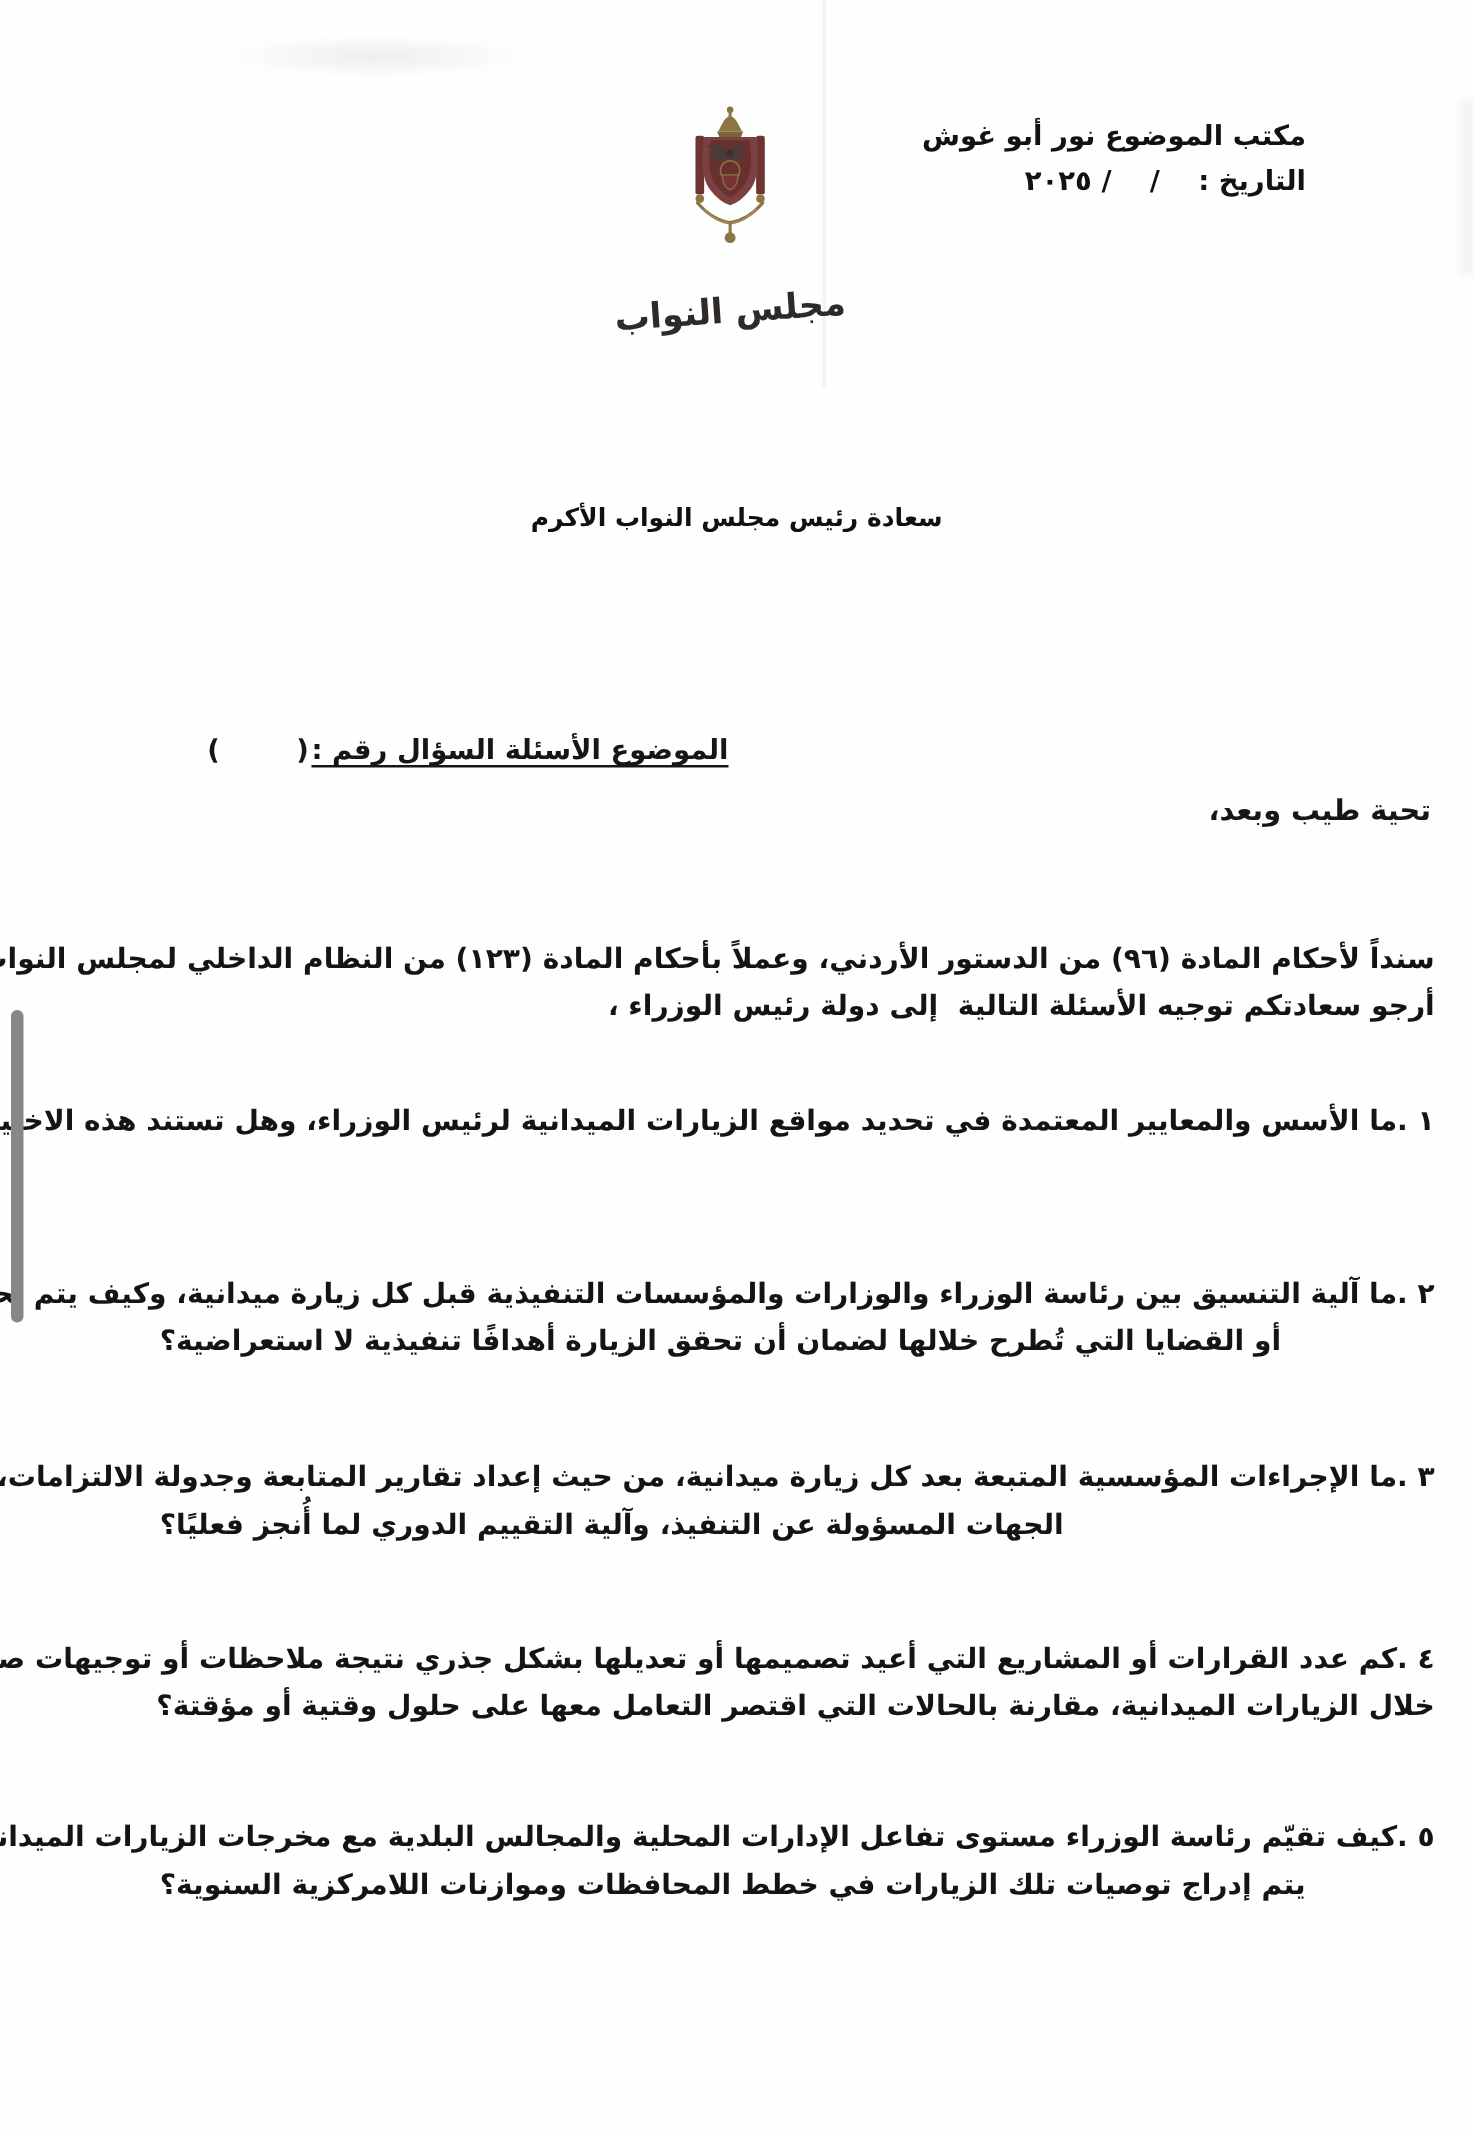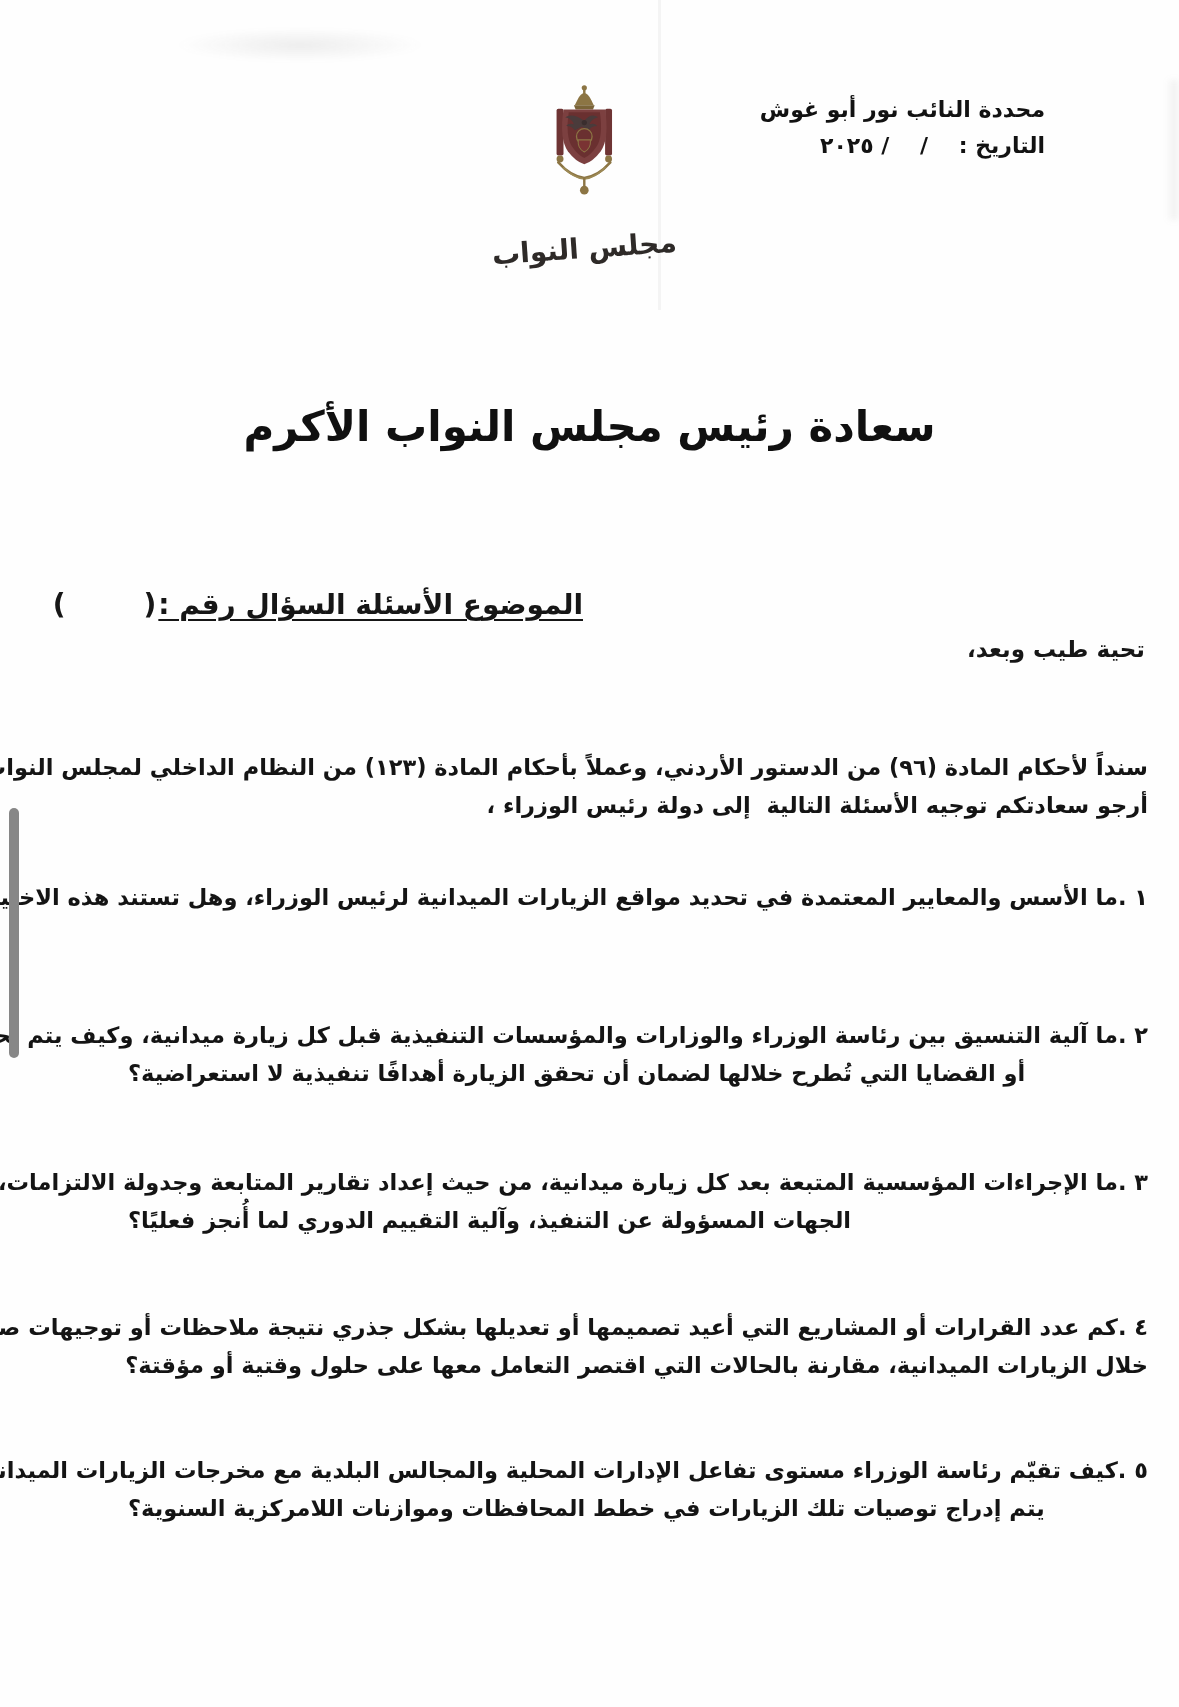--- a/index.html
+++ b/index.html
@@ -50,32 +50,32 @@
     transform: rotate(-4deg);
     letter-spacing: -1px;
   }
   
   .letter-title {
     position: absolute;
     top: 402px;
     left: 0;
     width: 100%;
     text-align: center;
-    font-size: 42px;
+    font-size: 20px;
     font-weight: 700;
     color: #101010;
     letter-spacing: 0px;
   }
   
   .subject {
     position: absolute;
     top: 588px;
     right: 596px;
     white-space: nowrap;
-    font-size: 28px;
+    font-size: 22px;
     font-weight: 700;
   }
   .subject .u {
     text-decoration: underline;
     text-decoration-thickness: 2px;
     text-underline-offset: 5px;
   }
   .subject .parens {
     font-weight: 700;
     padding-right: 2px;
@@ -153,21 +153,21 @@
 </head>
 <body>
 
 <div class="page">
 
   <div class="smudge-top"></div>
   <div class="fold-line"></div>
   <div class="edge-shade"></div>
 
   <div class="letterhead">
-    <div>محددة النائب نور أبو غوش</div>
+    <div>مكتب الموضوع نور أبو غوش</div>
     <div>التاريخ :&nbsp;&nbsp;&nbsp;&nbsp;/&nbsp;&nbsp;&nbsp;&nbsp;/ ٢٠٢٥</div>
   </div>
 
   <div class="emblem">
     <span>
       <svg width="104" height="140" viewBox="0 0 120 160" aria-hidden="true">
 
         <path d="M52 20 q8 -16 16 0 l3 6 h-22 z" fill="#8c7544"></path>
         <circle cx="60" cy="6" r="3" fill="#8c7544"></circle>
         <rect x="58.6" y="8" width="2.8" height="8" fill="#8c7544"></rect>

